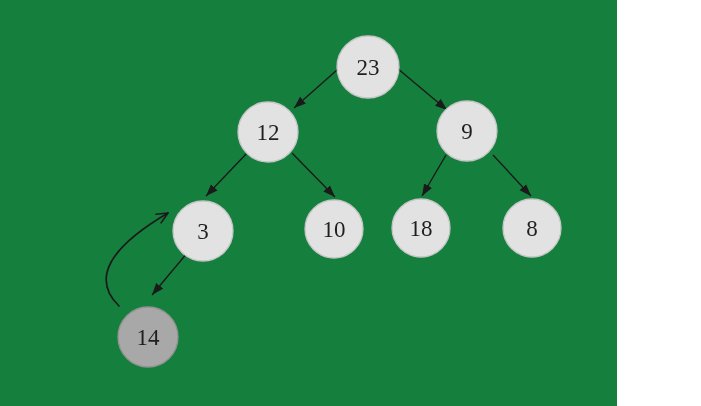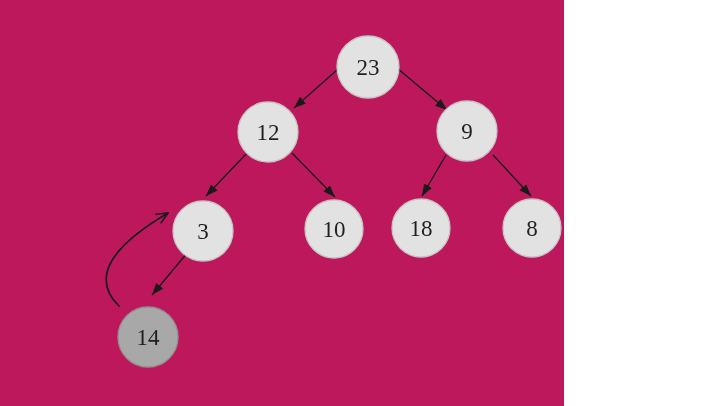--- a/index.html
+++ b/index.html
@@ -2,23 +2,23 @@
 <html><head>
 <meta charset="utf-8">
 <style>
   html, body {
     margin: 0;
     padding: 0;
     background: #ffffff;
   }
   .stage {
     position: relative;
-    width: 564px;
+    width: 617px;
     height: 406px;
-    background: #be185d;
+    background: #15803d;
     overflow: hidden;
     font-family: "Liberation Serif", "DejaVu Serif", serif;
   }
   .stage svg {
     display: block;
   }
   .stage svg text {
     font-family: "Liberation Serif", "DejaVu Serif", serif;
     font-size: 23px;
   }

